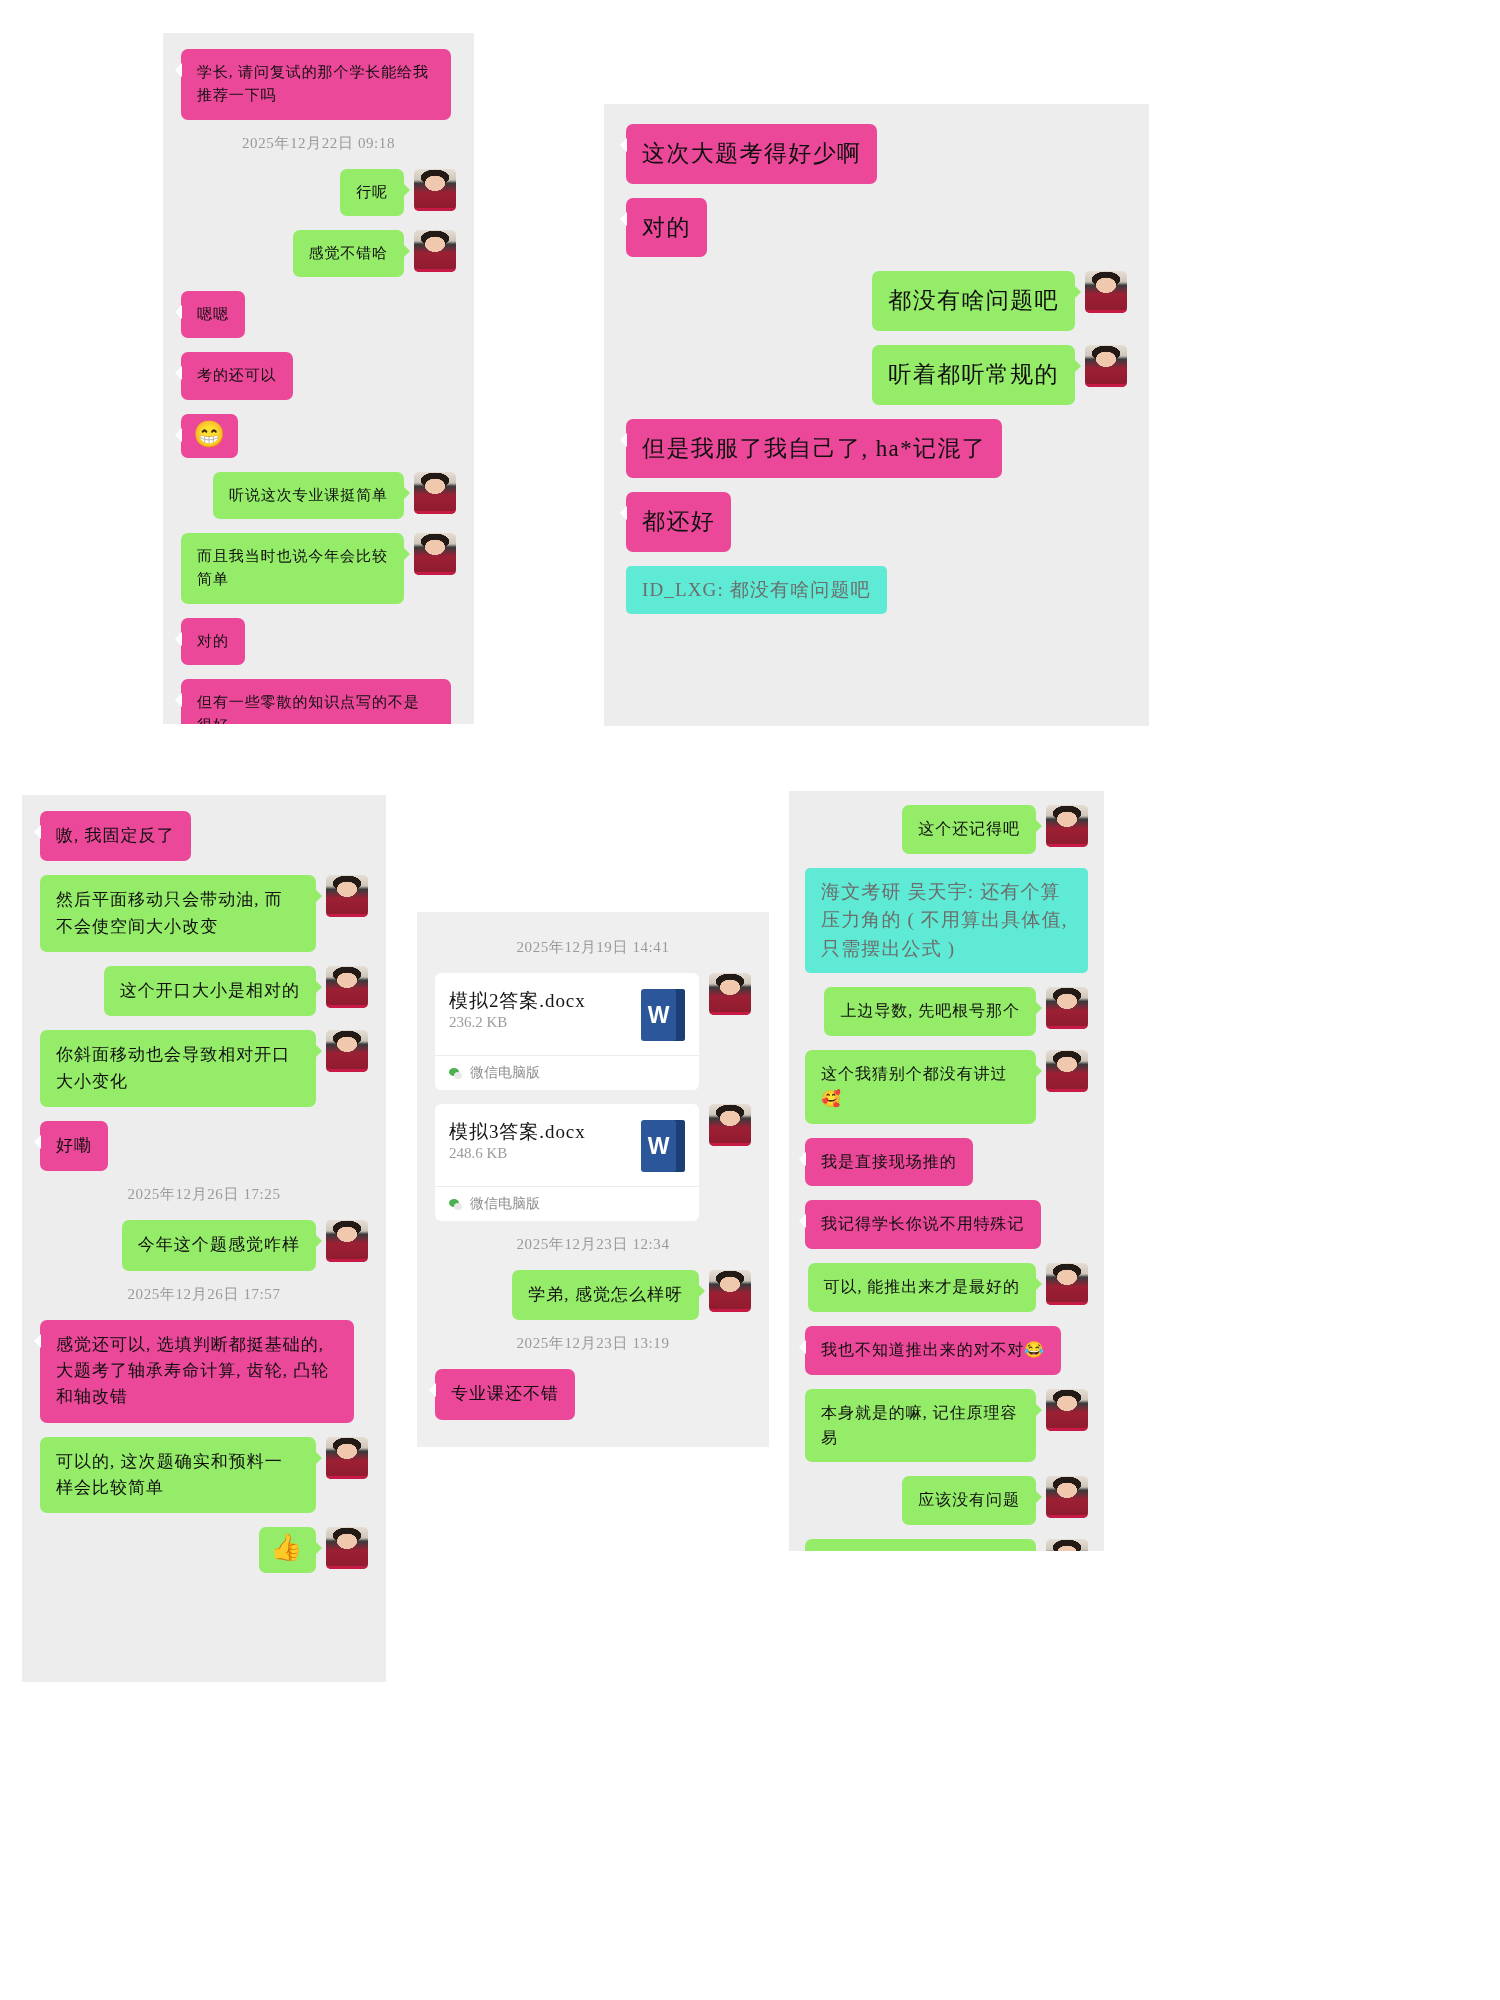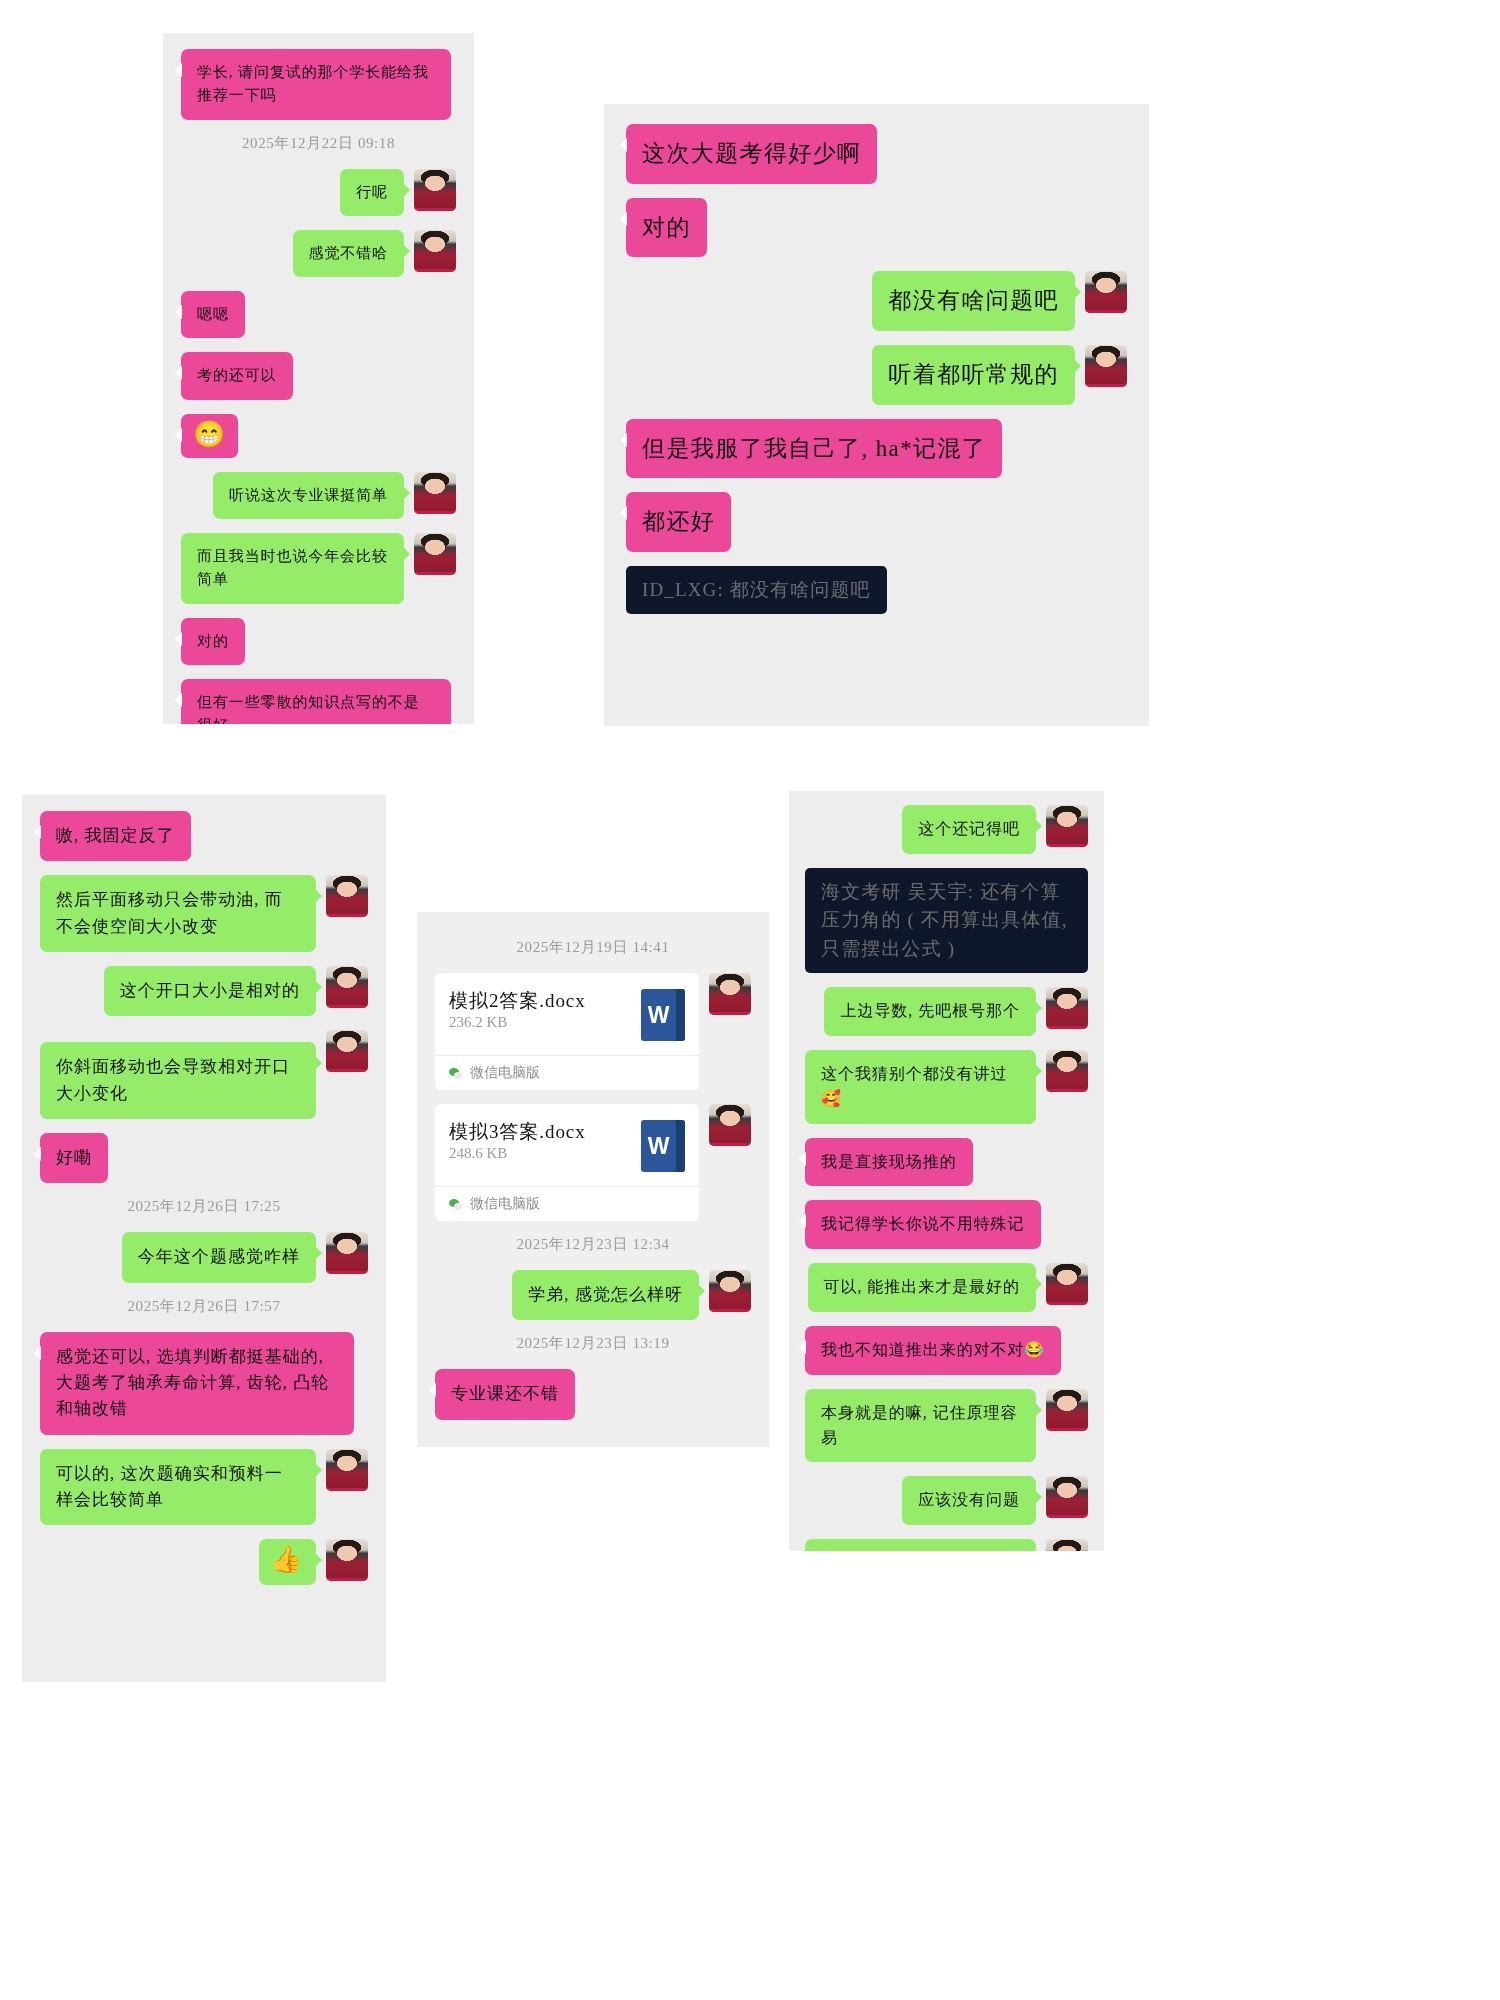--- a/index.html
+++ b/index.html
@@ -55,21 +55,21 @@
   .avatar:after{
     content:"";position:absolute;left:0;right:0;bottom:0;height:3px;background:#c71b46;
   }
 
   .tstamp{
     text-align:center;color:#9a9a9a;font-size:15px;
     margin:10px 0 16px 0;letter-spacing:.04em;
   }
 
   .sysquote{
-    background:#0f172a;color:#6d6d6d;border-radius:5px;
+    background:#5eead4;color:#6d6d6d;border-radius:5px;
     padding:10px 16px;font-size:19px;letter-spacing:.06em;
     display:inline-block;line-height:1.5;
   }
 
   .emojibub{padding:8px 12px;}
   .emoji{font-size:26px;line-height:1;}
 
   
   .filecard{
     background:#fff;border-radius:6px;width:278px;
@@ -187,21 +187,21 @@
       </div>
       <div class="row right">
         <div class="bubble out" style="max-width: 282px; font-size: 17px;">然后平面移动只会带动油, 而不会使空间大小改变</div>
         <div class="avatar"></div>
       </div>
       <div class="row right">
         <div class="bubble out" style="max-width: 282px; font-size: 17px;">这个开口大小是相对的</div>
         <div class="avatar"></div>
       </div>
       <div class="row right">
-        <div class="bubble out" style="max-width: 282px; font-size: 17px; margin-top: 12px;">你斜面移动也会导致相对开口大小变化</div>
+        <div class="bubble out" style="max-width: 282px; font-size: 17px;">你斜面移动也会导致相对开口大小变化</div>
         <div class="avatar"></div>
       </div>
       <div class="row left">
         <div class="bubble in" style="max-width: 282px; font-size: 17px;">好嘞</div>
       </div>
       <div class="tstamp">2025年12月26日 17:25</div>
       <div class="row right">
         <div class="bubble out" style="max-width: 282px; font-size: 17px;">今年这个题感觉咋样</div>
         <div class="avatar"></div>
       </div>

